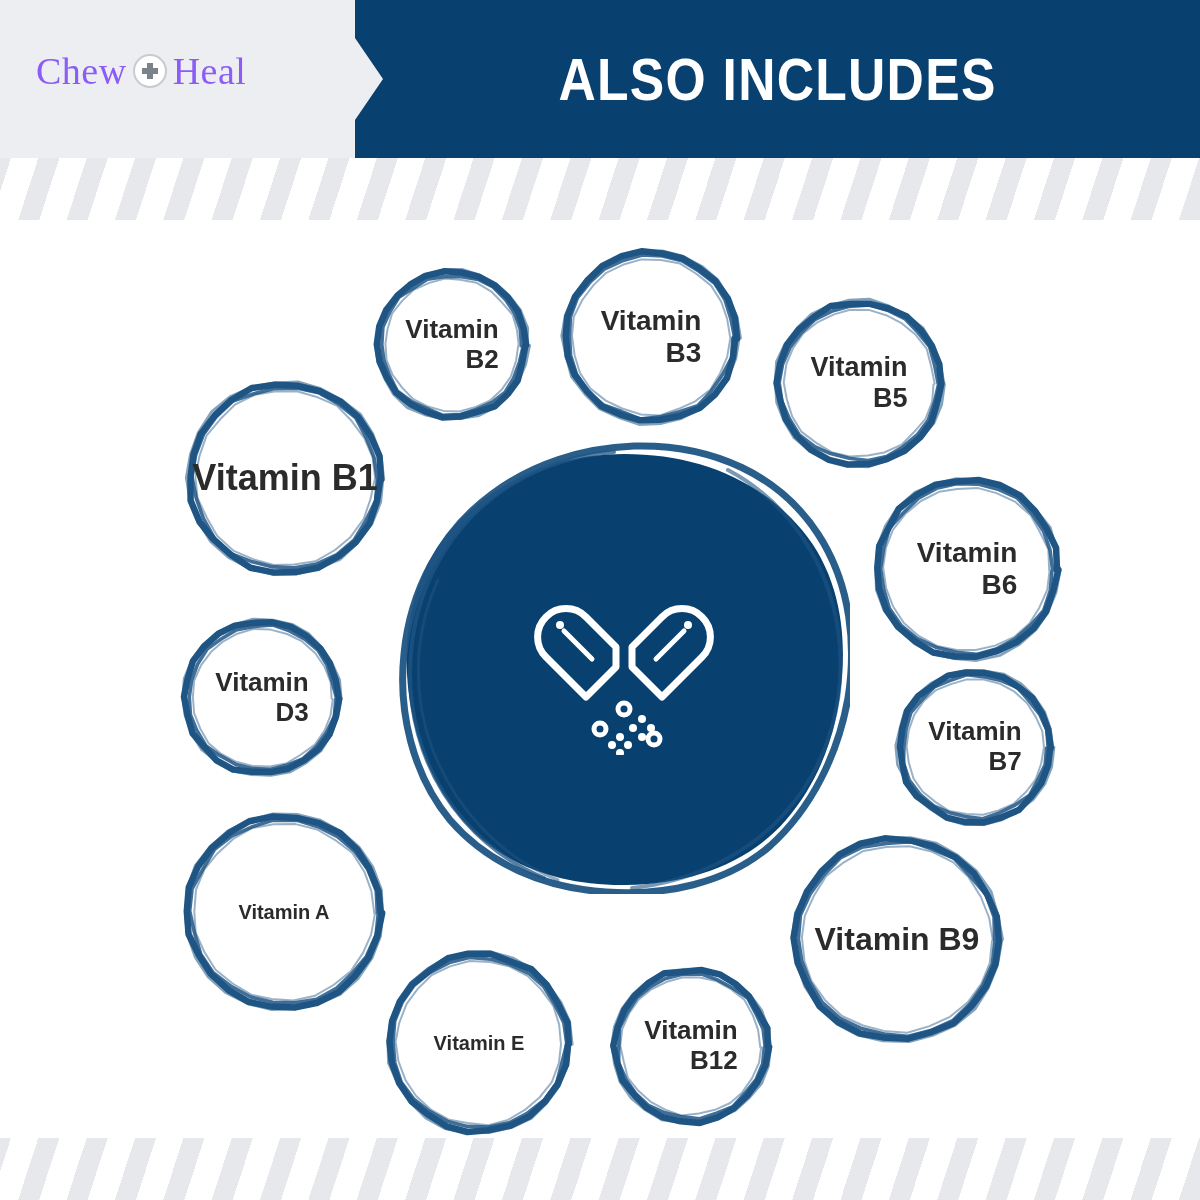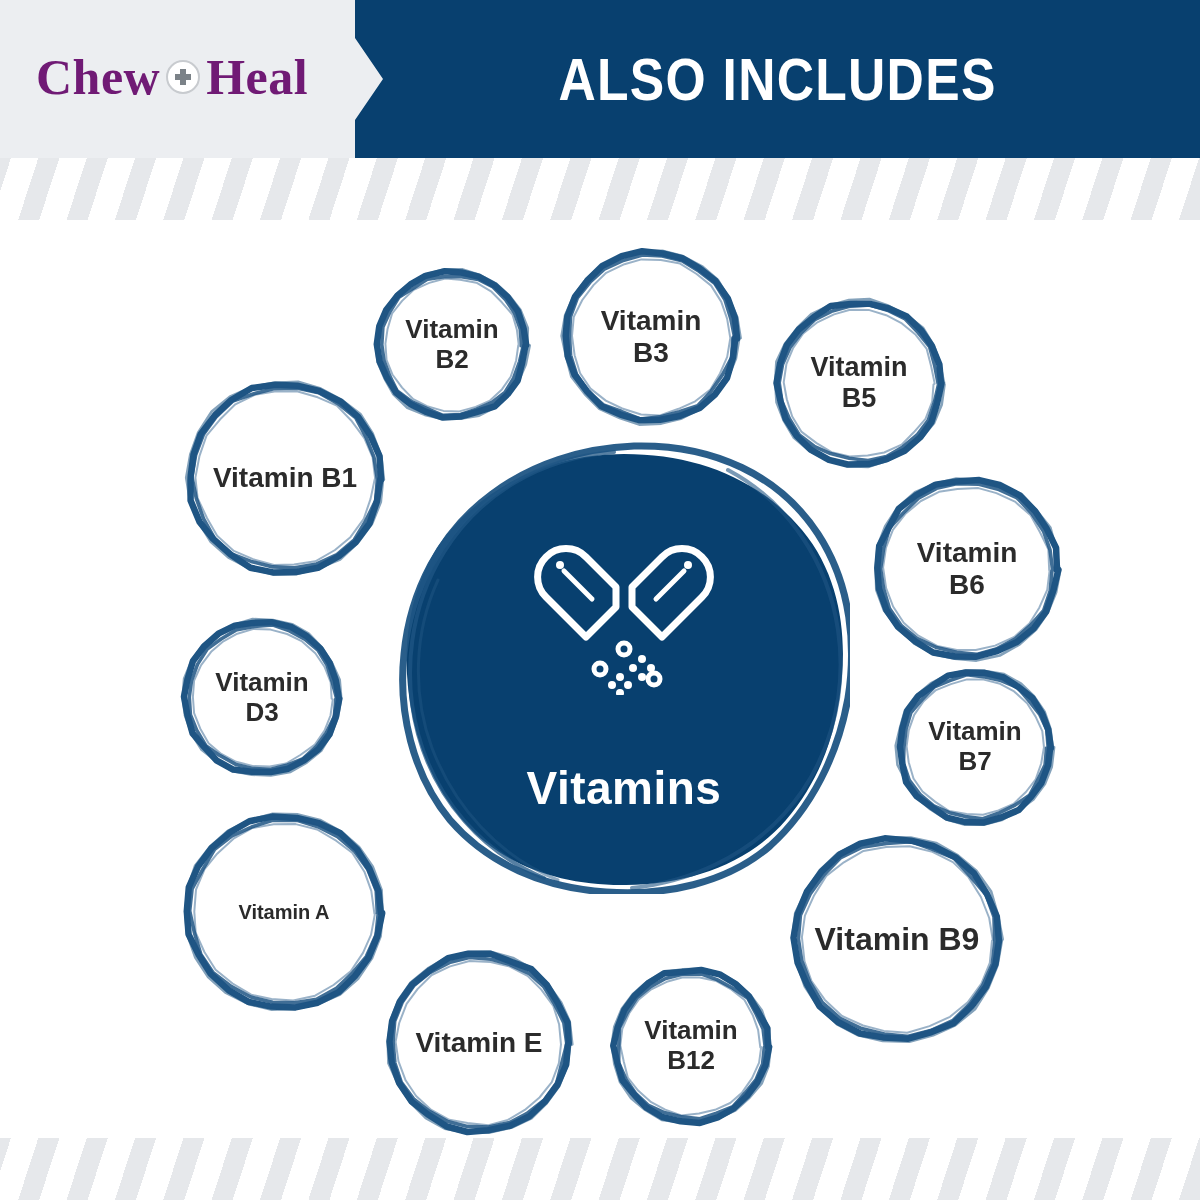--- a/index.html
+++ b/index.html
@@ -15,23 +15,23 @@
   .header {
     position:absolute; left:0; top:0; width:1200px; height:158px;
     background:#eceef1;
   }
   .logo-wrap {
     position:absolute; left:36px; top:52px;
     display:flex; align-items:center; gap:6px;
   }
   .logo-text {
     font-family:"Liberation Serif", serif;
-    font-weight:700;
-    font-size:50px;
-    color:#701a75;
+    font-weight:400;
+    font-size:38px;
+    color:#8b5cf6;
     letter-spacing:0.5px;
     line-height:1;
   }
   .logo-plus {
     width:34px; height:34px; border-radius:50%;
     border:2px solid #c8cbcf;
     background:#ffffff;
     position:relative;
     flex:0 0 auto;
   }
@@ -68,21 +68,21 @@
   }
   .stripes-top { top:158px; height:62px; }
   .stripes-bottom { top:1138px; height:62px; }
 
   
   .canvas { position:absolute; left:0; top:158px; width:1200px; height:980px; }
 
   .node {
     position:absolute;
     display:flex; align-items:center; justify-content:center;
-    text-align:center;
+    text-align:right;
   }
   .node .ring { position:absolute; inset:0; }
   .node .label {
     position:relative; z-index:2;
     color:#2b2b2b;
     font-weight:700;
     line-height:1.14;
     padding:0 6px;
   }
 
@@ -165,21 +165,20 @@
           <circle cx="118" cy="124" r="4"></circle>
           <circle cx="118" cy="142" r="4"></circle>
           <circle cx="109" cy="133" r="4"></circle>
           <circle cx="127" cy="133" r="4"></circle>
           <circle cx="96" cy="142" r="4"></circle>
           <circle cx="96" cy="158" r="4"></circle>
           <circle cx="88" cy="150" r="4"></circle>
           <circle cx="104" cy="150" r="4"></circle>
         </g>
       </svg>
-      <div class="hub-label">Vitamins</div>
     </div>
   </div>
 
   <div id="satellites">
       <div class="node" style="left: 369px; top: 104px; width: 166px; height: 166px;">
         <div class="ring"><svg viewBox="0 0 166 166" width="166" height="166">
             <path d="M156.5 83.1 L153.2 100.7 L148.7 118.5 L138.8 132.0 L125.7 144.4 L107.4 150.2 L91.5 154.5 L74.0 155.6 L56.5 149.6 L41.2 142.0 L27.2 130.7 L17.8 115.5 L10.6 99.4 L7.8 82.3 L10.3 64.3 L17.2 47.9 L28.4 33.8 L41.6 22.4 L56.5 13.8 L75.3 9.3 L92.7 10.5 L109.6 14.6 L126.1 23.6 L138.5 34.8 L148.9 49.1 L154.7 66.8 L157.2 83.0 Z" fill="none" stroke="#1f5584" stroke-width="6.5" stroke-linecap="round" stroke-linejoin="round" opacity="1"></path>
             <path d="M154.2 84.0 L150.6 99.5 L144.6 116.2 L135.9 130.5 L122.9 140.5 L107.6 147.2 L91.5 152.5 L73.4 153.2 L57.7 146.3 L42.2 139.3 L28.2 129.0 L20.7 113.9 L15.1 99.0 L12.8 82.7 L13.9 65.0 L21.1 49.5 L29.9 35.3 L44.3 26.2 L58.7 17.1 L74.9 14.6 L92.4 14.7 L109.2 17.4 L124.0 25.0 L136.6 37.8 L145.5 50.9 L151.2 66.9 L152.5 83.9 Z" fill="none" stroke="#1f5584" stroke-width="3.6" stroke-linecap="round" stroke-linejoin="round" opacity="0.85"></path>
             <path d="M160.7 83.4 L156.8 102.4 L149.7 119.1 L139.1 132.6 L126.2 145.3 L110.1 153.6 L91.0 156.7 L72.7 156.8 L55.8 152.9 L38.3 145.7 L24.4 132.4 L15.7 116.8 L8.7 100.3 L6.7 82.6 L9.8 63.8 L16.6 47.7 L26.9 32.5 L40.5 21.5 L56.8 12.6 L75.1 7.3 L93.7 7.4 L111.0 13.1 L127.3 21.6 L140.3 33.6 L151.4 47.8 L158.8 65.9 L158.3 84.3 Z" fill="none" stroke="#1f5584" stroke-width="2.6" stroke-linecap="round" stroke-linejoin="round" opacity="0.55"></path>
             <path d="M149.3 83.1 L147.1 98.7 L141.7 114.8 L132.9 127.4 L121.0 138.6 L106.7 144.9 L90.3 149.4 L74.5 148.9 L58.0 144.2 L44.3 137.2 L33.1 125.6 L23.4 112.5 L17.6 98.2 L16.4 81.7 L18.5 67.3 L23.1 51.5 L33.1 38.9 L44.7 27.8 L60.2 20.9 L76.2 16.5 L91.1 17.7 L107.4 20.7 L122.0 29.3 L132.8 40.3 L143.5 52.5 L147.9 67.8 L149.9 84.3 Z" fill="none" stroke="#1f5584" stroke-width="2" stroke-linecap="round" stroke-linejoin="round" opacity="0.45"></path>
@@ -204,21 +203,21 @@
           </svg></div>
         <div class="label" style="font-size: 27px;">Vitamin<br>B5</div>
       </div>
       <div class="node" style="left: 180px; top: 215px; width: 210px; height: 210px;">
         <div class="ring"><svg viewBox="0 0 210 210" width="210" height="210">
             <path d="M200.4 105.5 L197.0 128.1 L189.5 150.5 L175.9 168.9 L159.1 183.0 L137.9 194.8 L115.7 199.1 L93.1 199.4 L70.4 194.7 L51.0 181.9 L33.1 165.9 L19.6 149.0 L10.6 127.6 L10.5 104.5 L13.5 81.6 L20.7 61.1 L35.2 41.9 L51.7 26.7 L71.8 15.0 L95.4 11.8 L117.2 12.7 L139.3 18.0 L160.8 28.6 L177.9 43.6 L190.6 62.7 L199.5 83.0 L201.1 106.6 Z" fill="none" stroke="#1f5584" stroke-width="6.5" stroke-linecap="round" stroke-linejoin="round" opacity="1"></path>
             <path d="M197.3 106.4 L195.7 127.5 L185.4 148.4 L174.3 166.8 L156.9 181.6 L136.7 191.0 L114.5 194.8 L92.8 193.9 L71.1 188.4 L51.0 180.6 L34.8 165.8 L23.5 145.7 L16.3 125.4 L11.9 103.7 L15.7 81.8 L23.6 61.1 L35.9 44.1 L52.9 28.0 L73.9 20.7 L94.6 15.6 L117.5 15.3 L138.7 19.7 L158.0 30.6 L175.8 44.8 L186.0 64.1 L193.9 83.8 L197.3 105.8 Z" fill="none" stroke="#1f5584" stroke-width="3.6" stroke-linecap="round" stroke-linejoin="round" opacity="0.85"></path>
             <path d="M203.1 105.3 L200.8 129.1 L192.2 150.5 L177.4 170.4 L160.1 186.6 L138.8 195.1 L116.1 201.2 L93.0 201.4 L68.8 195.2 L49.0 184.9 L30.7 168.8 L18.0 148.2 L9.7 126.2 L6.2 104.8 L10.3 81.4 L18.2 59.4 L31.7 38.5 L49.8 23.8 L71.9 13.9 L93.5 9.7 L118.1 8.7 L140.8 15.6 L161.6 26.9 L180.4 41.0 L192.7 60.5 L201.3 83.5 L203.9 106.7 Z" fill="none" stroke="#1f5584" stroke-width="2.6" stroke-linecap="round" stroke-linejoin="round" opacity="0.55"></path>
             <path d="M194.6 106.7 L190.5 126.1 L183.6 146.2 L170.4 164.2 L155.0 177.0 L135.4 188.3 L114.0 191.6 L94.0 192.0 L73.1 186.2 L53.8 177.9 L37.1 162.7 L27.1 145.2 L17.6 125.1 L15.4 104.6 L19.5 82.8 L26.5 62.7 L40.2 46.3 L55.3 31.3 L74.8 21.8 L94.5 18.5 L116.9 18.2 L137.7 24.3 L156.8 32.6 L171.9 48.3 L184.3 65.2 L192.6 84.4 L195.1 105.2 Z" fill="none" stroke="#1f5584" stroke-width="2" stroke-linecap="round" stroke-linejoin="round" opacity="0.45"></path>
           </svg></div>
-        <div class="label" style="font-size: 28px;">Vitamin B1</div>
+        <div class="label" style="font-size: 36px;">Vitamin B1</div>
       </div>
       <div class="node" style="left: 868px; top: 312px; width: 198px; height: 198px;">
         <div class="ring"><svg viewBox="0 0 198 198" width="198" height="198">
             <path d="M190.4 99.6 L185.5 120.0 L178.1 141.6 L165.9 158.2 L148.9 172.0 L129.2 181.0 L108.2 186.7 L87.3 186.5 L65.1 182.5 L47.4 171.6 L30.2 157.1 L18.5 140.2 L10.9 118.6 L9.3 98.0 L11.2 76.0 L21.2 56.8 L30.8 38.9 L48.6 24.8 L67.6 14.6 L88.2 11.5 L111.3 10.1 L131.6 15.0 L151.5 25.3 L167.2 41.3 L178.8 58.8 L188.1 78.0 L189.0 100.4 Z" fill="none" stroke="#1f5584" stroke-width="6.5" stroke-linecap="round" stroke-linejoin="round" opacity="1"></path>
             <path d="M184.0 100.3 L182.2 120.9 L175.7 140.4 L162.4 155.4 L147.3 168.8 L128.1 179.0 L108.7 184.4 L88.7 182.3 L68.7 177.6 L49.0 168.4 L33.4 155.7 L21.5 138.4 L15.7 119.1 L12.6 98.7 L15.7 77.9 L21.6 58.0 L35.5 42.8 L50.5 28.2 L68.6 18.3 L88.5 13.7 L110.9 14.2 L130.9 19.6 L149.1 27.9 L163.8 43.6 L175.5 61.2 L182.0 79.8 L184.6 100.2 Z" fill="none" stroke="#1f5584" stroke-width="3.6" stroke-linecap="round" stroke-linejoin="round" opacity="0.85"></path>
             <path d="M192.3 99.9 L188.1 122.4 L179.7 142.7 L168.2 159.5 L151.7 174.4 L131.8 185.5 L108.5 190.6 L86.4 188.8 L65.3 183.9 L46.3 173.5 L29.4 157.5 L15.8 140.1 L8.3 120.1 L7.7 98.4 L9.6 75.9 L17.2 56.1 L29.1 38.0 L47.0 22.1 L67.6 13.5 L88.2 8.5 L110.4 9.7 L131.9 15.1 L153.5 23.9 L168.5 40.4 L182.4 57.6 L188.1 78.6 L191.5 99.9 Z" fill="none" stroke="#1f5584" stroke-width="2.6" stroke-linecap="round" stroke-linejoin="round" opacity="0.55"></path>
             <path d="M181.6 100.6 L179.2 120.0 L171.3 137.7 L161.4 153.5 L146.3 166.9 L127.1 175.6 L107.8 180.0 L88.9 180.0 L69.1 176.0 L50.3 165.7 L35.7 152.7 L25.1 136.5 L18.1 118.1 L15.1 97.4 L17.9 78.0 L24.9 59.9 L37.2 44.1 L52.9 31.0 L71.0 21.8 L89.4 18.9 L110.4 18.1 L128.4 23.1 L146.9 31.6 L162.6 45.3 L172.0 62.3 L180.3 79.3 L181.2 100.3 Z" fill="none" stroke="#1f5584" stroke-width="2" stroke-linecap="round" stroke-linejoin="round" opacity="0.45"></path>
           </svg></div>
         <div class="label" style="font-size: 28px;">Vitamin<br>B6</div>
       </div>
@@ -258,21 +257,21 @@
           </svg></div>
         <div class="label" style="font-size: 32px;">Vitamin B9</div>
       </div>
       <div class="node" style="left: 380px; top: 786px; width: 198px; height: 198px;">
         <div class="ring"><svg viewBox="0 0 198 198" width="198" height="198">
             <path d="M188.0 100.1 L186.2 120.5 L177.3 141.0 L165.4 157.1 L149.6 172.2 L129.9 181.7 L108.1 186.3 L87.4 188.0 L66.8 182.5 L47.6 170.3 L31.6 157.5 L19.1 138.9 L11.7 118.5 L9.5 97.4 L12.1 77.2 L19.8 57.8 L32.1 40.5 L49.9 26.1 L68.0 14.2 L88.2 9.7 L110.4 9.7 L131.8 18.0 L151.3 25.1 L166.7 40.8 L177.9 59.1 L187.6 78.8 L188.8 99.8 Z" fill="none" stroke="#1f5584" stroke-width="6.5" stroke-linecap="round" stroke-linejoin="round" opacity="1"></path>
             <path d="M186.6 100.5 L181.5 120.1 L176.6 139.1 L164.0 156.3 L146.7 169.6 L129.6 178.5 L108.6 183.1 L87.4 182.4 L67.8 177.6 L49.6 167.4 L33.6 154.8 L21.3 138.3 L14.9 119.0 L13.1 98.0 L14.7 77.2 L22.4 57.9 L33.8 41.7 L49.8 28.6 L69.4 18.6 L89.3 13.4 L111.0 15.3 L129.4 20.3 L149.2 29.6 L163.8 42.7 L174.6 60.1 L183.8 78.6 L186.9 100.6 Z" fill="none" stroke="#1f5584" stroke-width="3.6" stroke-linecap="round" stroke-linejoin="round" opacity="0.85"></path>
             <path d="M190.5 99.1 L187.4 121.3 L179.3 142.0 L166.2 159.9 L151.5 174.2 L131.3 183.7 L108.8 188.8 L86.9 188.7 L64.7 184.6 L45.8 174.0 L30.0 158.0 L18.0 140.2 L8.4 119.1 L7.8 97.8 L10.8 75.7 L18.8 55.6 L30.7 38.5 L47.8 24.5 L67.4 13.2 L88.8 8.0 L110.6 7.8 L133.0 13.9 L151.4 24.3 L167.9 40.1 L181.2 58.5 L189.7 77.5 L192.3 100.5 Z" fill="none" stroke="#1f5584" stroke-width="2.6" stroke-linecap="round" stroke-linejoin="round" opacity="0.55"></path>
             <path d="M181.0 100.4 L178.9 119.1 L171.8 138.2 L159.5 153.5 L144.8 165.9 L127.9 175.9 L108.4 181.2 L87.6 179.0 L69.3 175.8 L51.3 166.0 L36.1 152.0 L25.6 136.3 L18.5 117.3 L15.6 97.9 L19.2 79.0 L26.6 59.8 L37.5 45.1 L51.7 31.0 L70.0 22.4 L89.5 17.0 L110.5 18.0 L128.8 22.2 L147.5 31.9 L161.1 45.4 L173.3 61.9 L179.1 80.2 L180.9 99.5 Z" fill="none" stroke="#1f5584" stroke-width="2" stroke-linecap="round" stroke-linejoin="round" opacity="0.45"></path>
           </svg></div>
-        <div class="label" style="font-size: 28px;">Vitamin E</div>
+        <div class="label" style="font-size: 20px;">Vitamin E</div>
       </div>
       <div class="node" style="left: 605px; top: 802px; width: 172px; height: 172px;">
         <div class="ring"><svg viewBox="0 0 172 172" width="172" height="172">
             <path d="M164.1 87.0 L160.5 105.4 L152.7 121.7 L141.9 136.0 L128.6 148.5 L112.7 157.4 L94.9 162.9 L75.7 161.3 L57.2 157.0 L41.2 147.4 L29.3 135.0 L17.3 120.1 L12.3 102.8 L8.3 85.7 L12.7 67.1 L19.3 49.9 L29.5 35.8 L43.6 23.0 L59.2 13.2 L77.1 12.1 L96.2 10.0 L114.6 14.3 L130.6 24.0 L143.8 36.1 L152.9 51.5 L162.4 68.4 L162.8 86.6 Z" fill="none" stroke="#1f5584" stroke-width="6.5" stroke-linecap="round" stroke-linejoin="round" opacity="1"></path>
             <path d="M159.3 87.3 L157.6 103.9 L151.0 119.7 L139.8 133.3 L127.8 146.6 L111.5 153.1 L94.9 158.8 L77.1 156.9 L59.4 152.6 L43.0 145.1 L30.5 133.2 L21.1 119.5 L13.7 102.6 L13.8 85.9 L14.5 68.0 L22.3 52.4 L31.7 37.9 L45.7 26.6 L60.6 18.5 L77.4 14.3 L96.4 14.0 L112.0 19.6 L127.5 28.0 L142.9 38.3 L150.8 53.3 L158.1 69.1 L160.1 86.3 Z" fill="none" stroke="#1f5584" stroke-width="3.6" stroke-linecap="round" stroke-linejoin="round" opacity="0.85"></path>
             <path d="M165.7 86.5 L163.5 106.3 L156.8 123.4 L144.7 137.5 L130.6 150.3 L112.4 158.7 L95.2 164.2 L76.0 162.5 L56.7 159.9 L40.2 150.0 L26.1 138.2 L15.0 122.0 L9.3 103.8 L6.8 84.5 L9.3 66.7 L16.8 48.7 L27.7 34.2 L41.9 21.6 L58.5 12.3 L77.5 9.2 L96.7 8.8 L114.6 12.9 L130.9 22.1 L145.6 35.4 L156.8 50.2 L163.1 68.9 L166.0 86.7 Z" fill="none" stroke="#1f5584" stroke-width="2.6" stroke-linecap="round" stroke-linejoin="round" opacity="0.55"></path>
             <path d="M156.2 87.1 L154.1 102.7 L147.1 118.1 L137.2 132.4 L125.2 143.0 L110.0 149.8 L94.0 153.5 L76.2 155.4 L60.2 149.6 L46.2 142.2 L33.1 130.6 L22.8 117.5 L18.8 101.7 L15.3 85.4 L17.3 68.9 L24.2 53.3 L33.8 39.4 L46.3 29.3 L61.8 21.8 L78.1 17.2 L94.6 17.5 L111.5 21.1 L126.6 29.6 L139.5 40.0 L147.8 55.2 L153.1 69.8 L155.3 87.4 Z" fill="none" stroke="#1f5584" stroke-width="2" stroke-linecap="round" stroke-linejoin="round" opacity="0.45"></path>
           </svg></div>
         <div class="label" style="font-size: 26px;">Vitamin<br>B12</div>
       </div>

